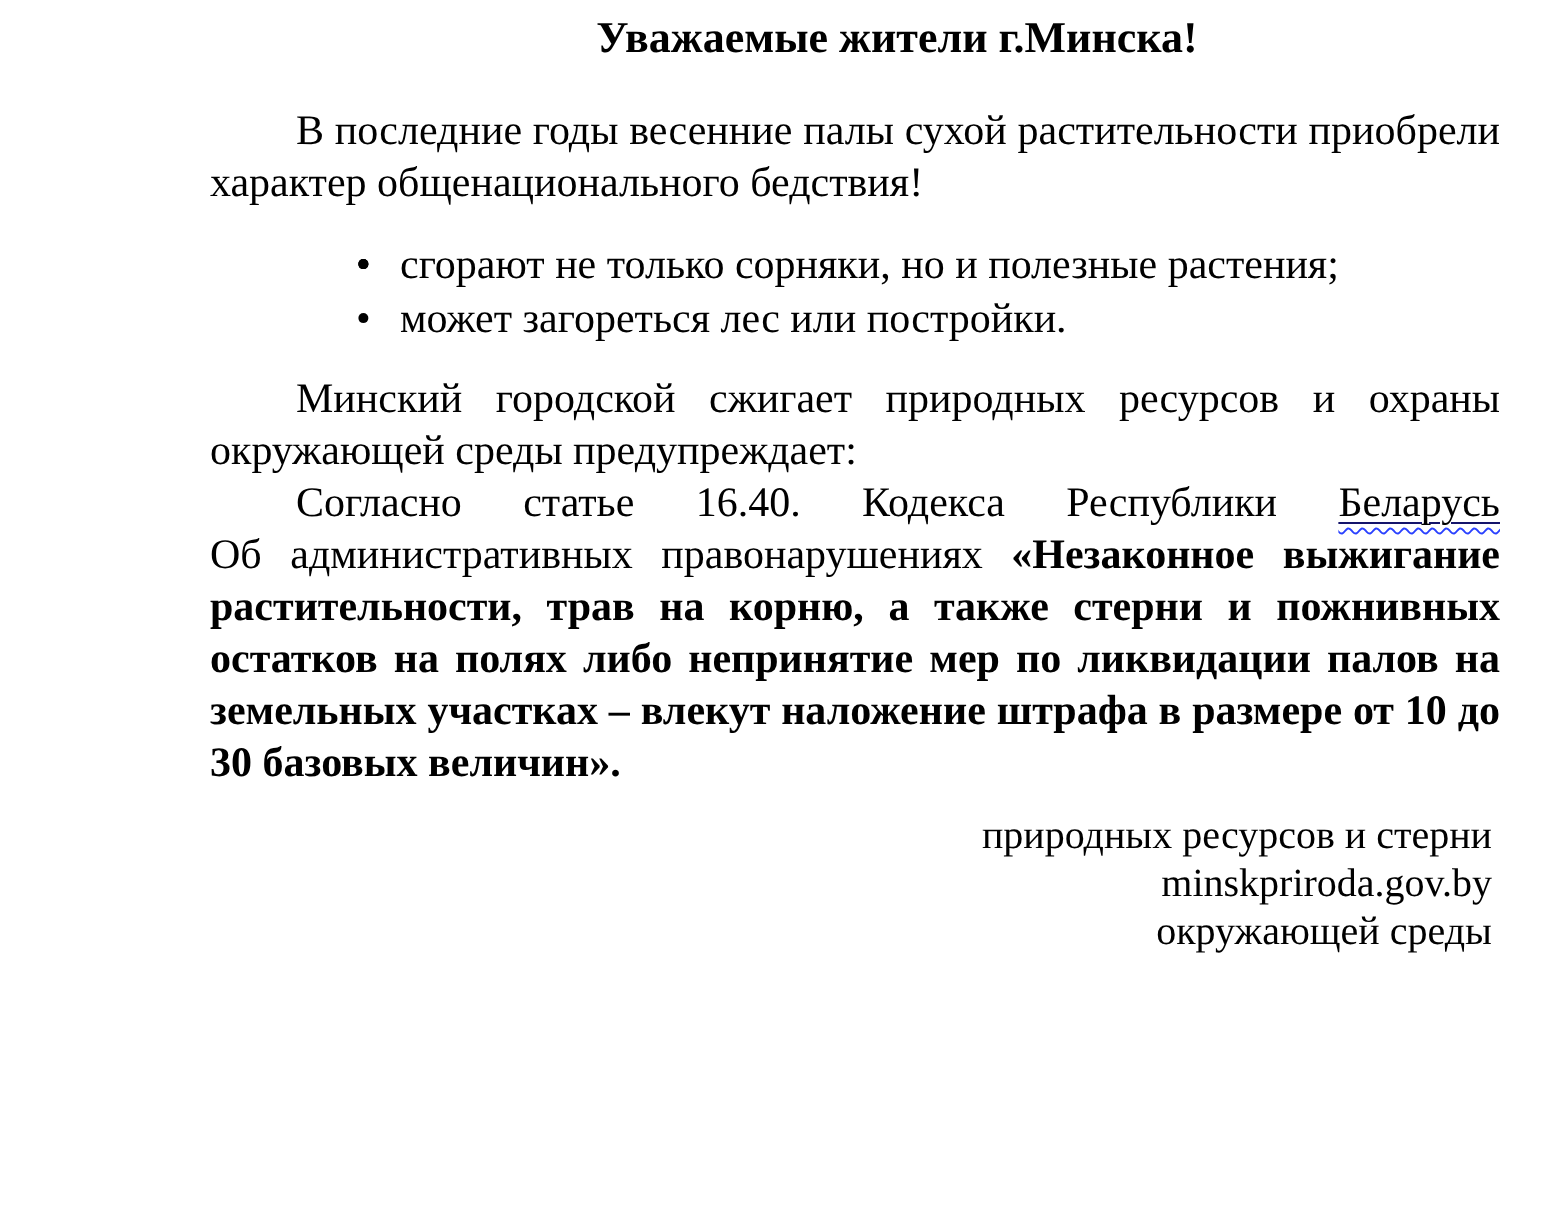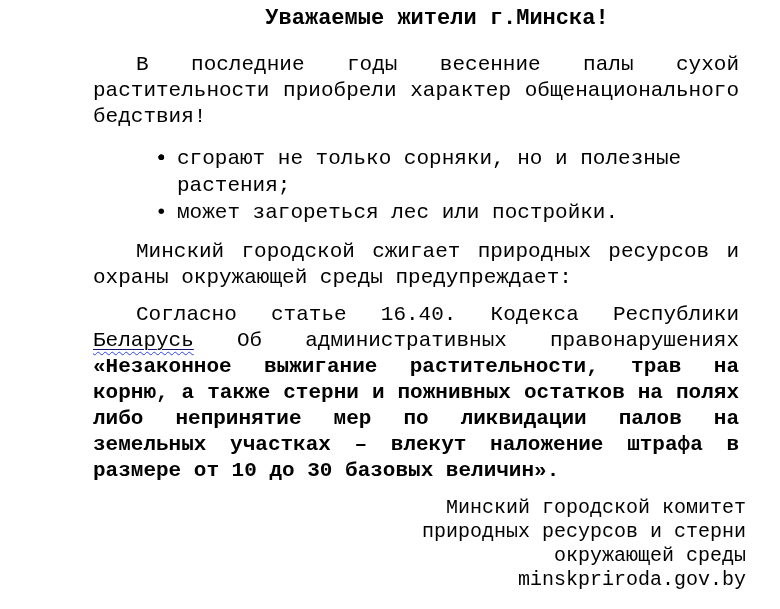--- a/index.html
+++ b/index.html
@@ -7,37 +7,37 @@
     --bg: #ffffff;
     --grammar: #2a41ff;
   }
   * { box-sizing: border-box; }
   html, body { margin: 0; padding: 0; background: #ffffff; }
   .page {
     width: 780px;
     height: 609px;
     background: var(--bg);
     color: var(--text);
-    font-family: Liberation Mono, monospace;
+    font-family: Liberation Serif, serif;
     font-size: 21px;
     line-height: 26px;
-    padding: 6px 30px 0 82px;
+    padding: 6px 30px 0 105px;
     overflow: hidden;
   }
   .doc-title {
     font-size: 22px;
     font-weight: bold;
     text-align: center;
     line-height: 26px;
     margin: 0 0 20px 0;
     position: relative;
     left: 21px;
   }
   p.para {
-    margin: 11px;
+    margin: 0;
     text-align: justify;
     text-indent: 43px;
   }
   p.para-intro   { margin-bottom: 15px; }
   p.para-law     { margin-bottom: 12px; }
   .bold { font-weight: bold; }
   ul.bullet-list {
     list-style: none;
     margin: 0 0 13px 0;
     padding: 0 0 0 73px;
@@ -85,19 +85,18 @@
     <li><span class="bullet-glyph">•</span></li>
     <li><span class="bullet-glyph">•</span><span>сгорают не только сорняки, но и полезные растения;</span></li>
     <li><span class="bullet-glyph">•</span><span>может загореться лес или постройки.</span></li>
   </ul>
 
   <p class="para">Минский городской сжигает природных ресурсов и охраны окружающей среды предупреждает:</p>
 
   <p class="para para-law"><span>Согласно статье 16.40. Кодекса Республики </span><span class="u-black"><span class="u-wavy">Беларусь</span></span><span> Об&nbsp;административных правонарушениях </span><span class="bold">«Незаконное выжигание растительности, трав на корню, а также стерни и пожнивных остатков на полях либо непринятие мер по ликвидации палов на земельных участках – влекут наложение штрафа в размере от 10 до 30 базовых величин».</span></p>
 
   <div class="signature">
-    <div>Минский городской комитет</div>
     <div>природных ресурсов и стерни</div>
+    <div>minskpriroda.gov.by</div>
     <div>окружающей среды</div>
-    <div>minskpriroda.gov.by</div>
   </div>
 
 </div>
 
 </body></html>

